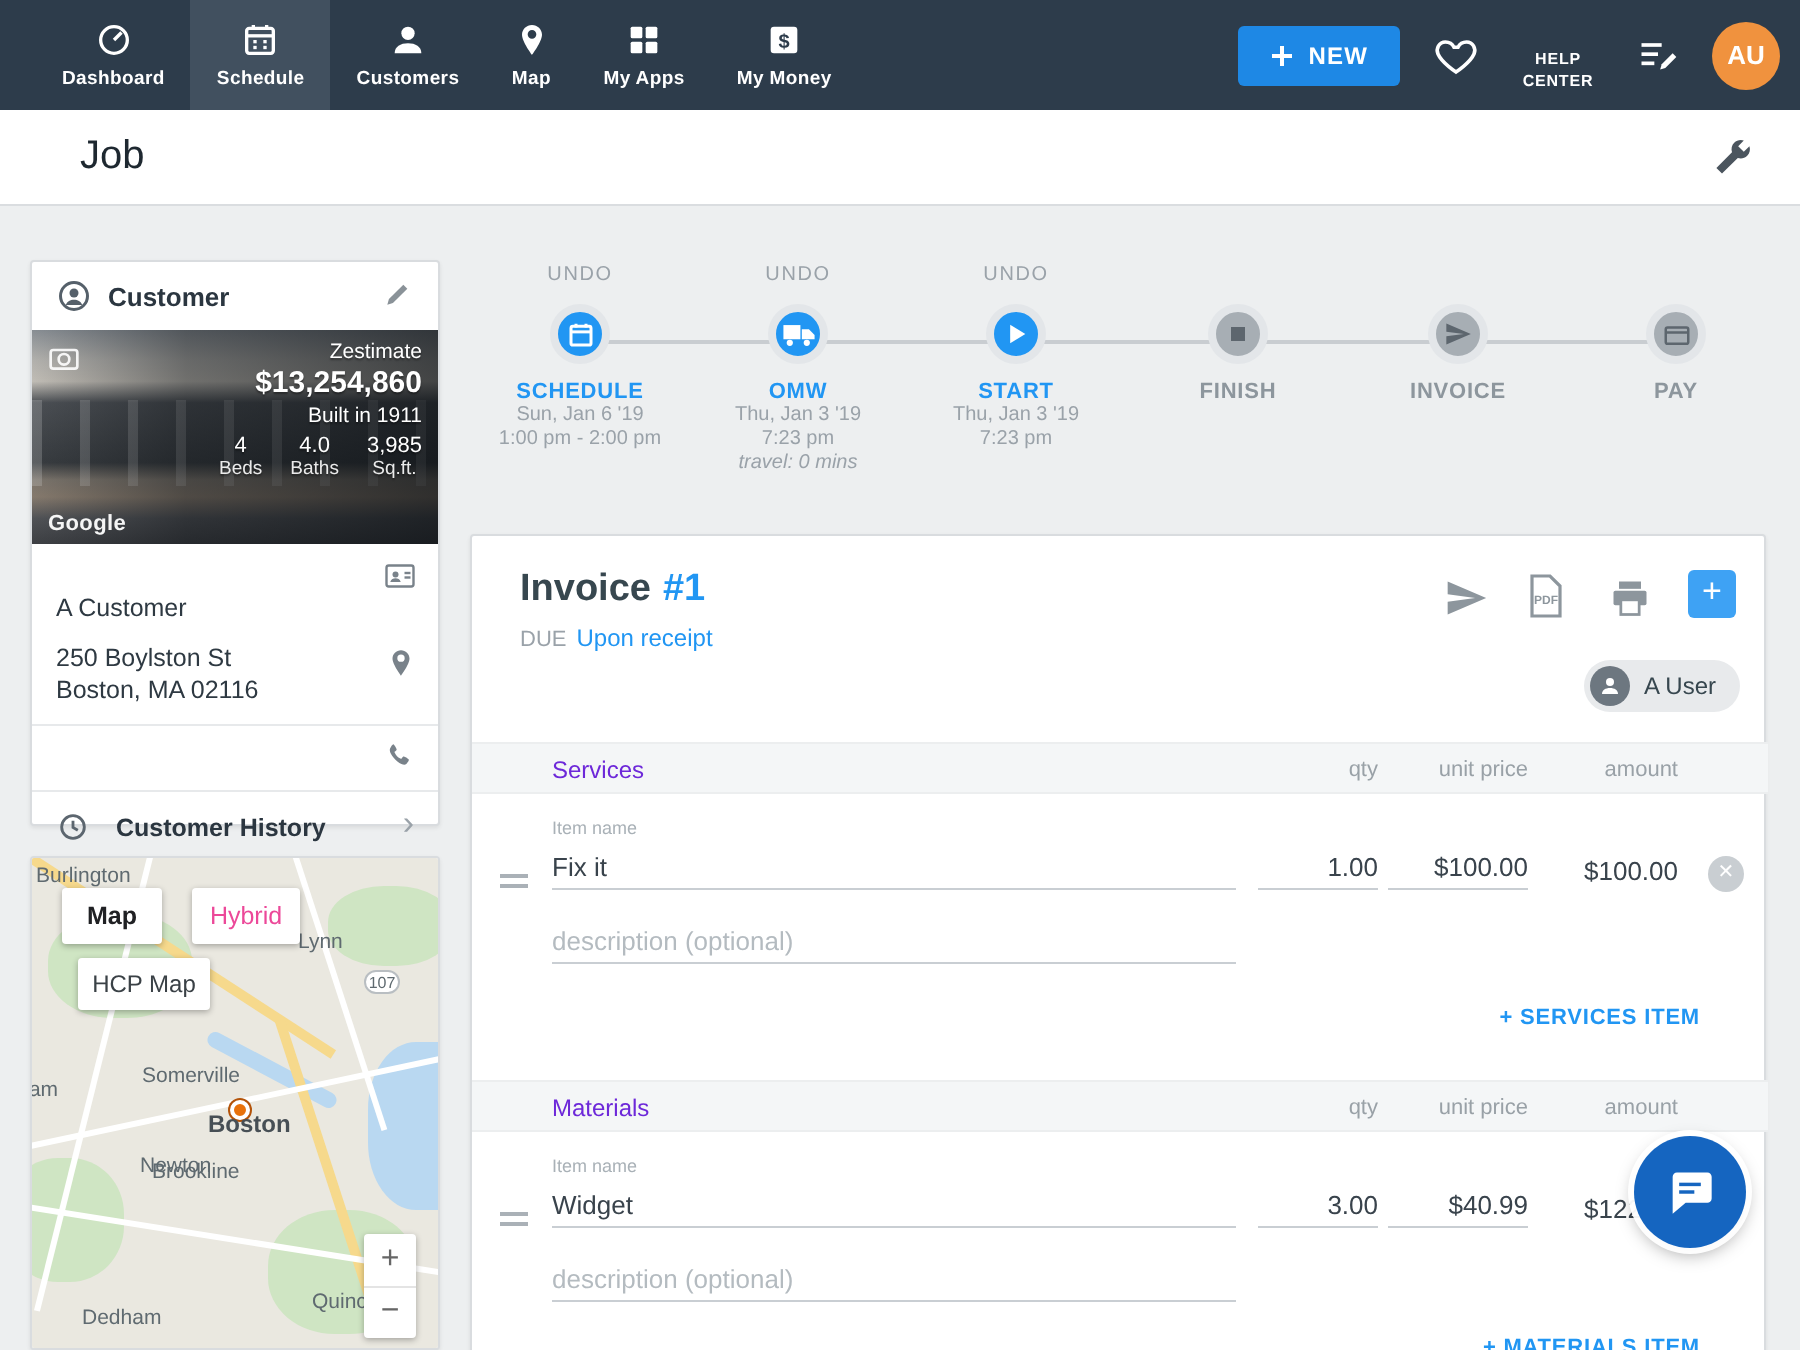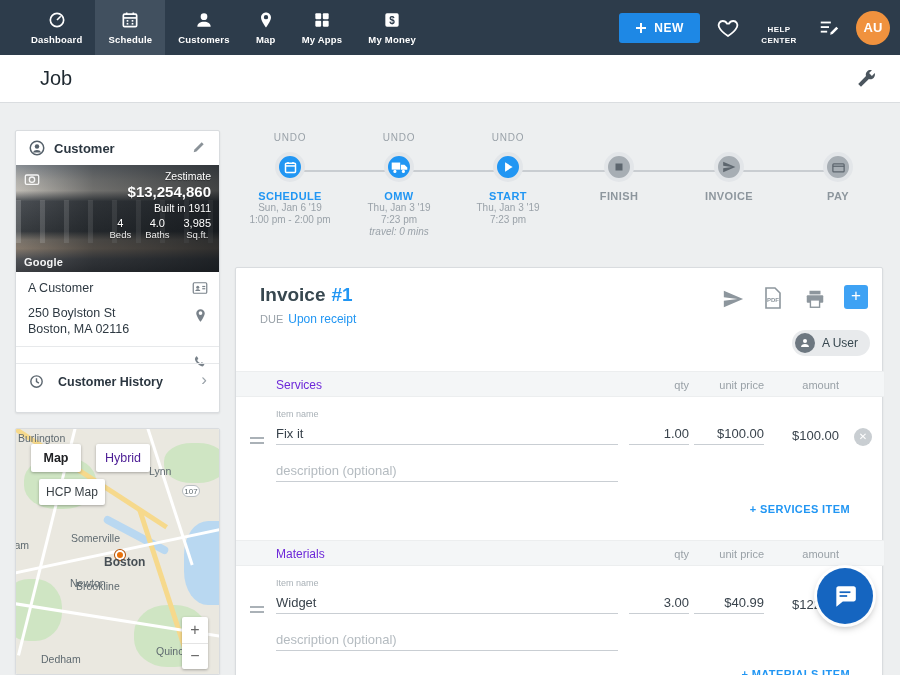--- a/index.html
+++ b/index.html
@@ -40,21 +40,21 @@
   .cam { position:absolute; left:8px; top:7px; color:#fff; opacity:.9; }
   .zest { position:absolute; right:8px; top:5px; text-align:right; color:#fff; text-shadow:0 1px 1px rgba(0,0,0,.4); }
   .zest .zl { font-size:10.5px; }
   .zest .zv { font-size:15px; font-weight:bold; margin-top:1px; }
   .zest .zb { font-size:10.5px; margin-top:2px; }
   .zstats { display:flex; justify-content:flex-end; gap:14px; margin-top:3px; }
   .zcol { text-align:center; }
   .zcol .v { font-size:11px; }
   .zcol .l { font-size:9.5px; opacity:.9; }
   .gwm { position:absolute; left:8px; bottom:4px; color:#fff; font-size:11px; font-weight:bold; letter-spacing:.2px; opacity:.95; }
-  .crow { position:relative; padding:8px 34px 8px 12px; }
+  .crow { position:relative; padding:24px 34px 8px 12px; }
   .crow .rtxt { font-size:12.5px; color:#2e3942; line-height:1.32; }
   .crow .ricon { position:absolute; right:10px; top:7px; color:#79828a; }
   .hist-row { position:relative; display:flex; align-items:center; height:37px; border-top:1px solid #e7e9eb; cursor:pointer; }
   .hist-row .hicon { margin-left:12px; color:#5c666f; }
   .hist-row .htxt { margin-left:13px; font-size:12.5px; font-weight:bold; color:#2b3640; }
   .hist-row .chev { position:absolute; right:12px; top:6px; font-size:17px; color:#9aa2a9; }
 
   
   .map-card { left:15px; top:428px; width:205px; height:247px; overflow:hidden; }
   .map-bg { position:absolute; inset:0; background:#eae8e0; }
@@ -327,21 +327,21 @@
       <div class="mlabel" style="left:-28px;top:110px;">Waltham</div>
       <div class="mlabel" style="left:55px;top:103px;">Somerville</div>
       <div class="marker" style="left:99px;top:121px;"></div>
       <div class="mlabel big" style="left:88px;top:126px;">Boston</div>
       <div class="mlabel" style="left:13px;top:148px;padding-left:41px;">Newton</div>
       <div class="mlabel" style="left:60px;top:151px;">Brookline</div>
       <div class="mlabel" style="left:140px;top:216px;">Quincy</div>
       <div class="mlabel" style="left:25px;top:224px;">Dedham</div>
     </div>
     <div class="map-btn" style="left:15px;top:15px;width:50px;height:28px;font-size:12.5px;font-weight:bold;color:#202124;">Map</div>
-    <div class="map-btn" style="left:80px;top:15px;width:54px;height:28px;font-size:12.5px;color:#4c1d95;">Hybrid</div>
+    <div class="map-btn" style="left:80px;top:15px;width:54px;height:28px;font-size:12.5px;color:#ec4899;">Hybrid</div>
     <div class="map-btn" style="left:23px;top:50px;width:66px;height:26px;font-size:12px;color:#3a4146;">HCP Map</div>
     <div class="zoomctl">
       <div class="zbtn">+</div>
       <div class="zdiv"></div>
       <div class="zbtn">−</div>
     </div>
   </div>
 
   <div class="step-line"></div>
 

